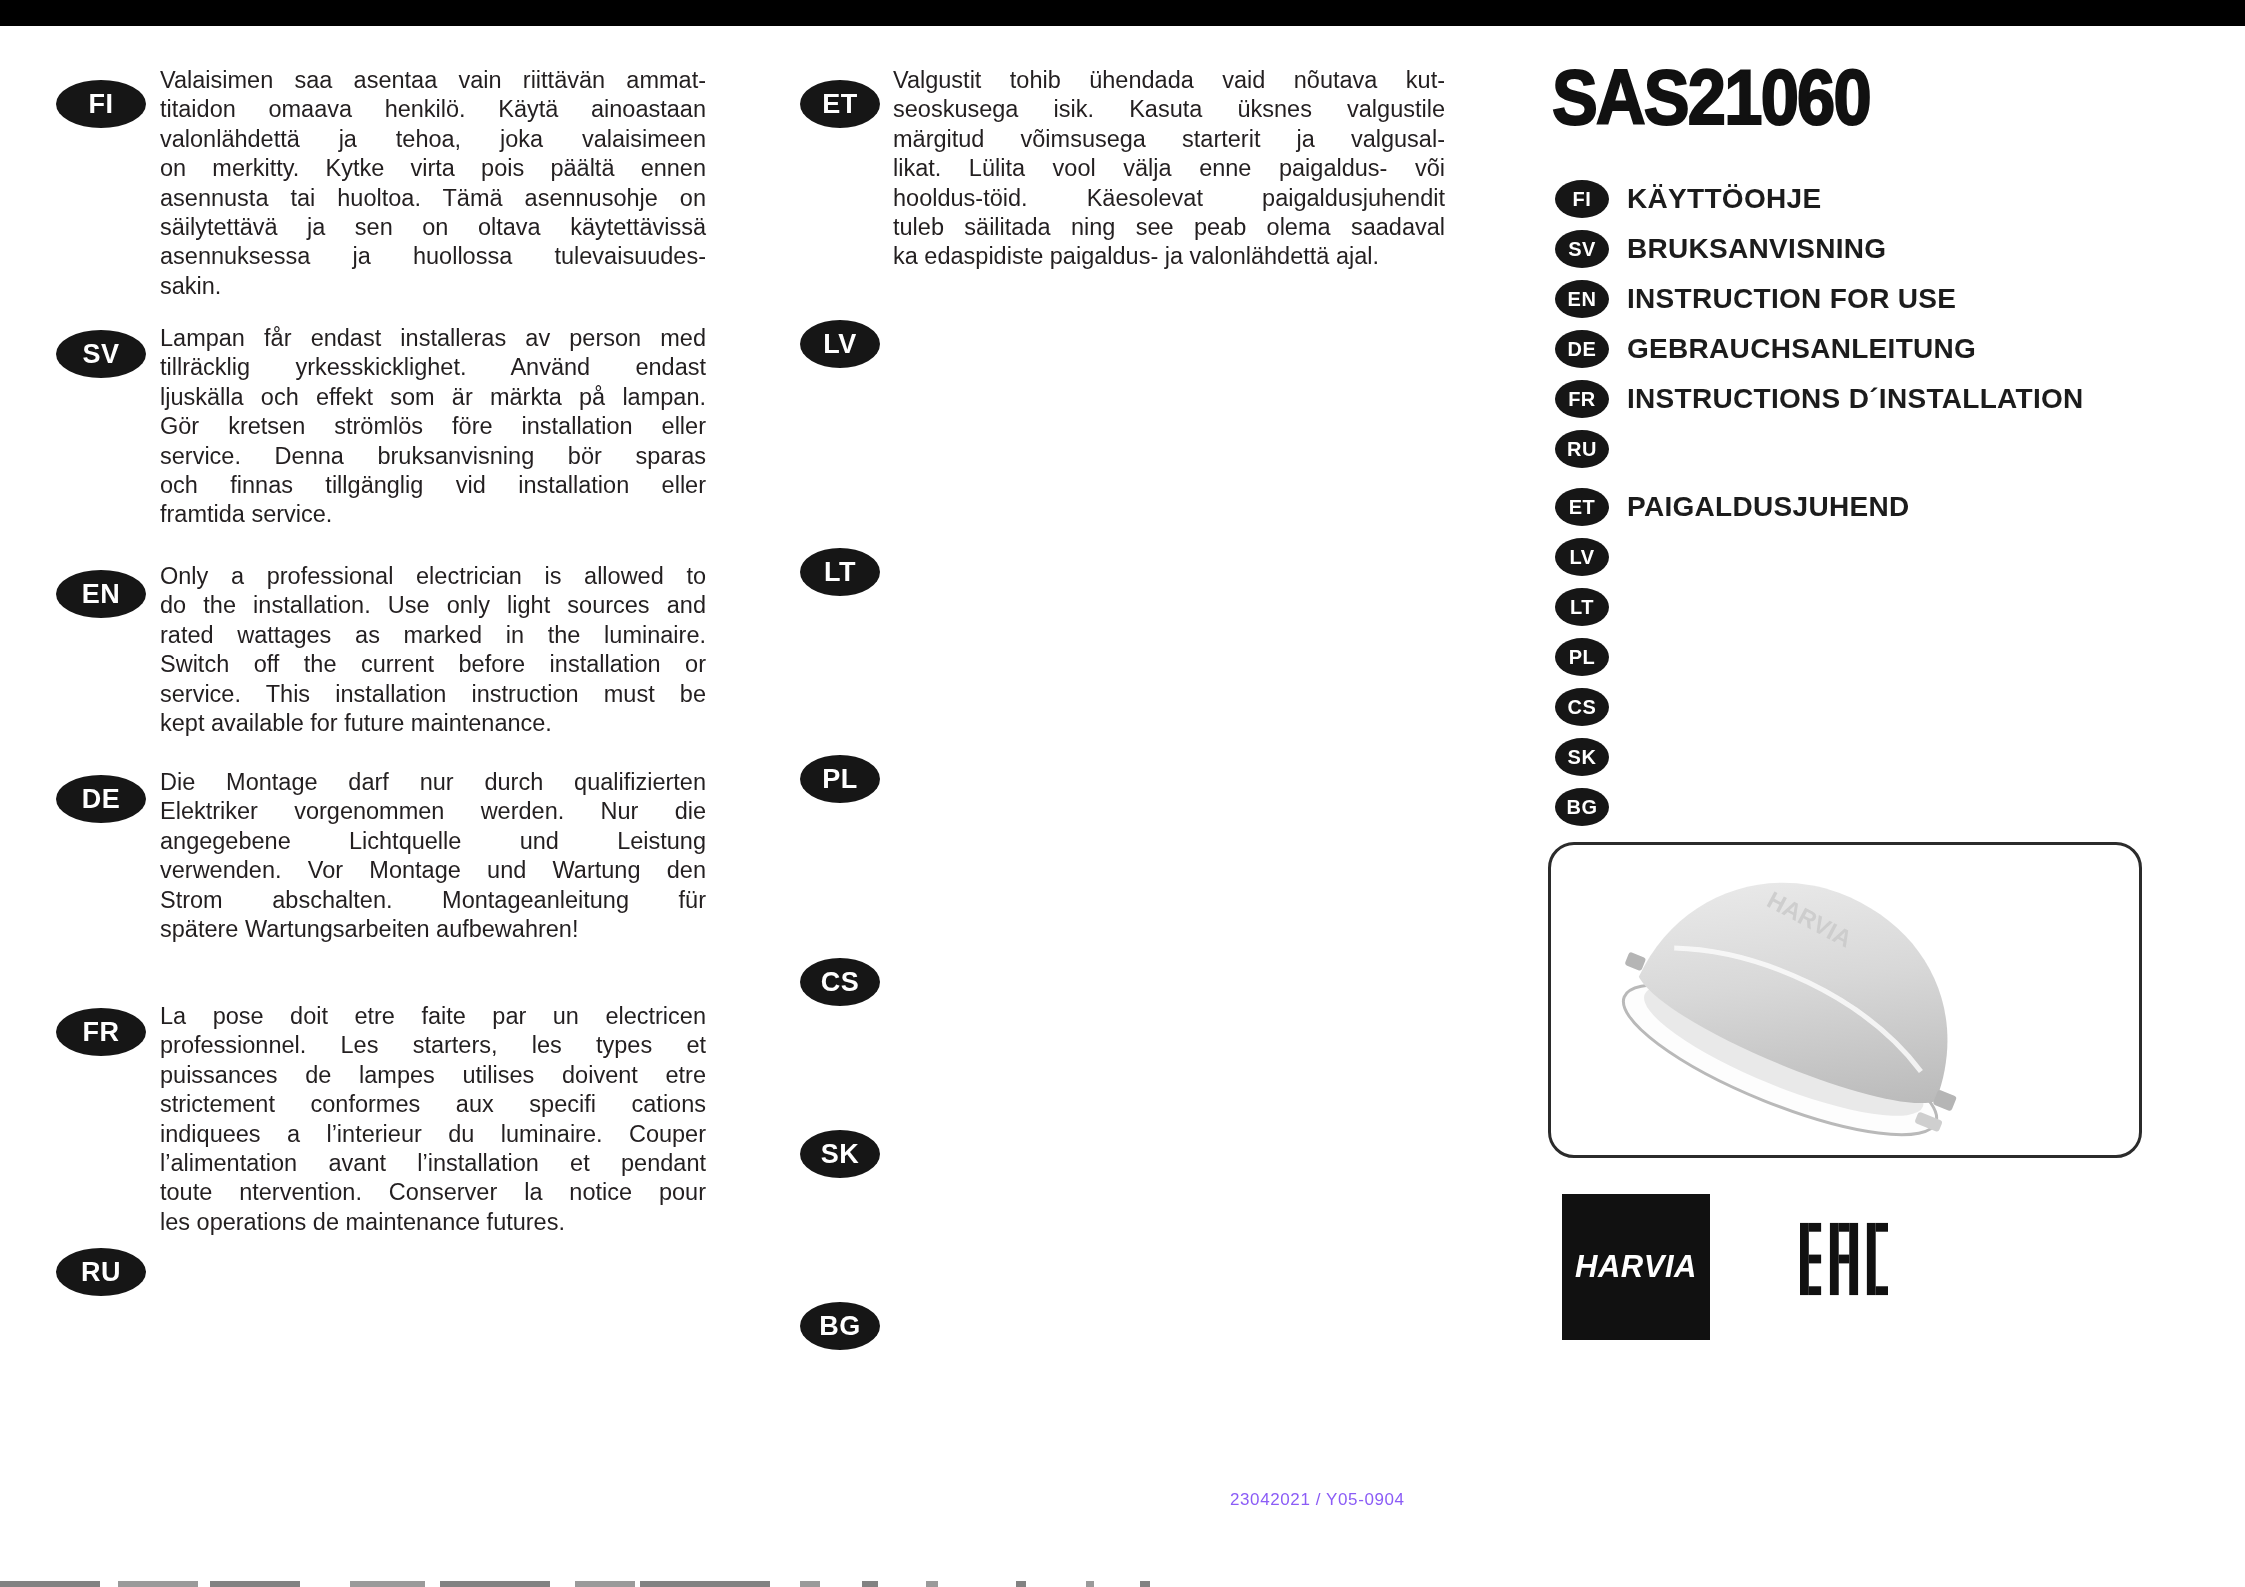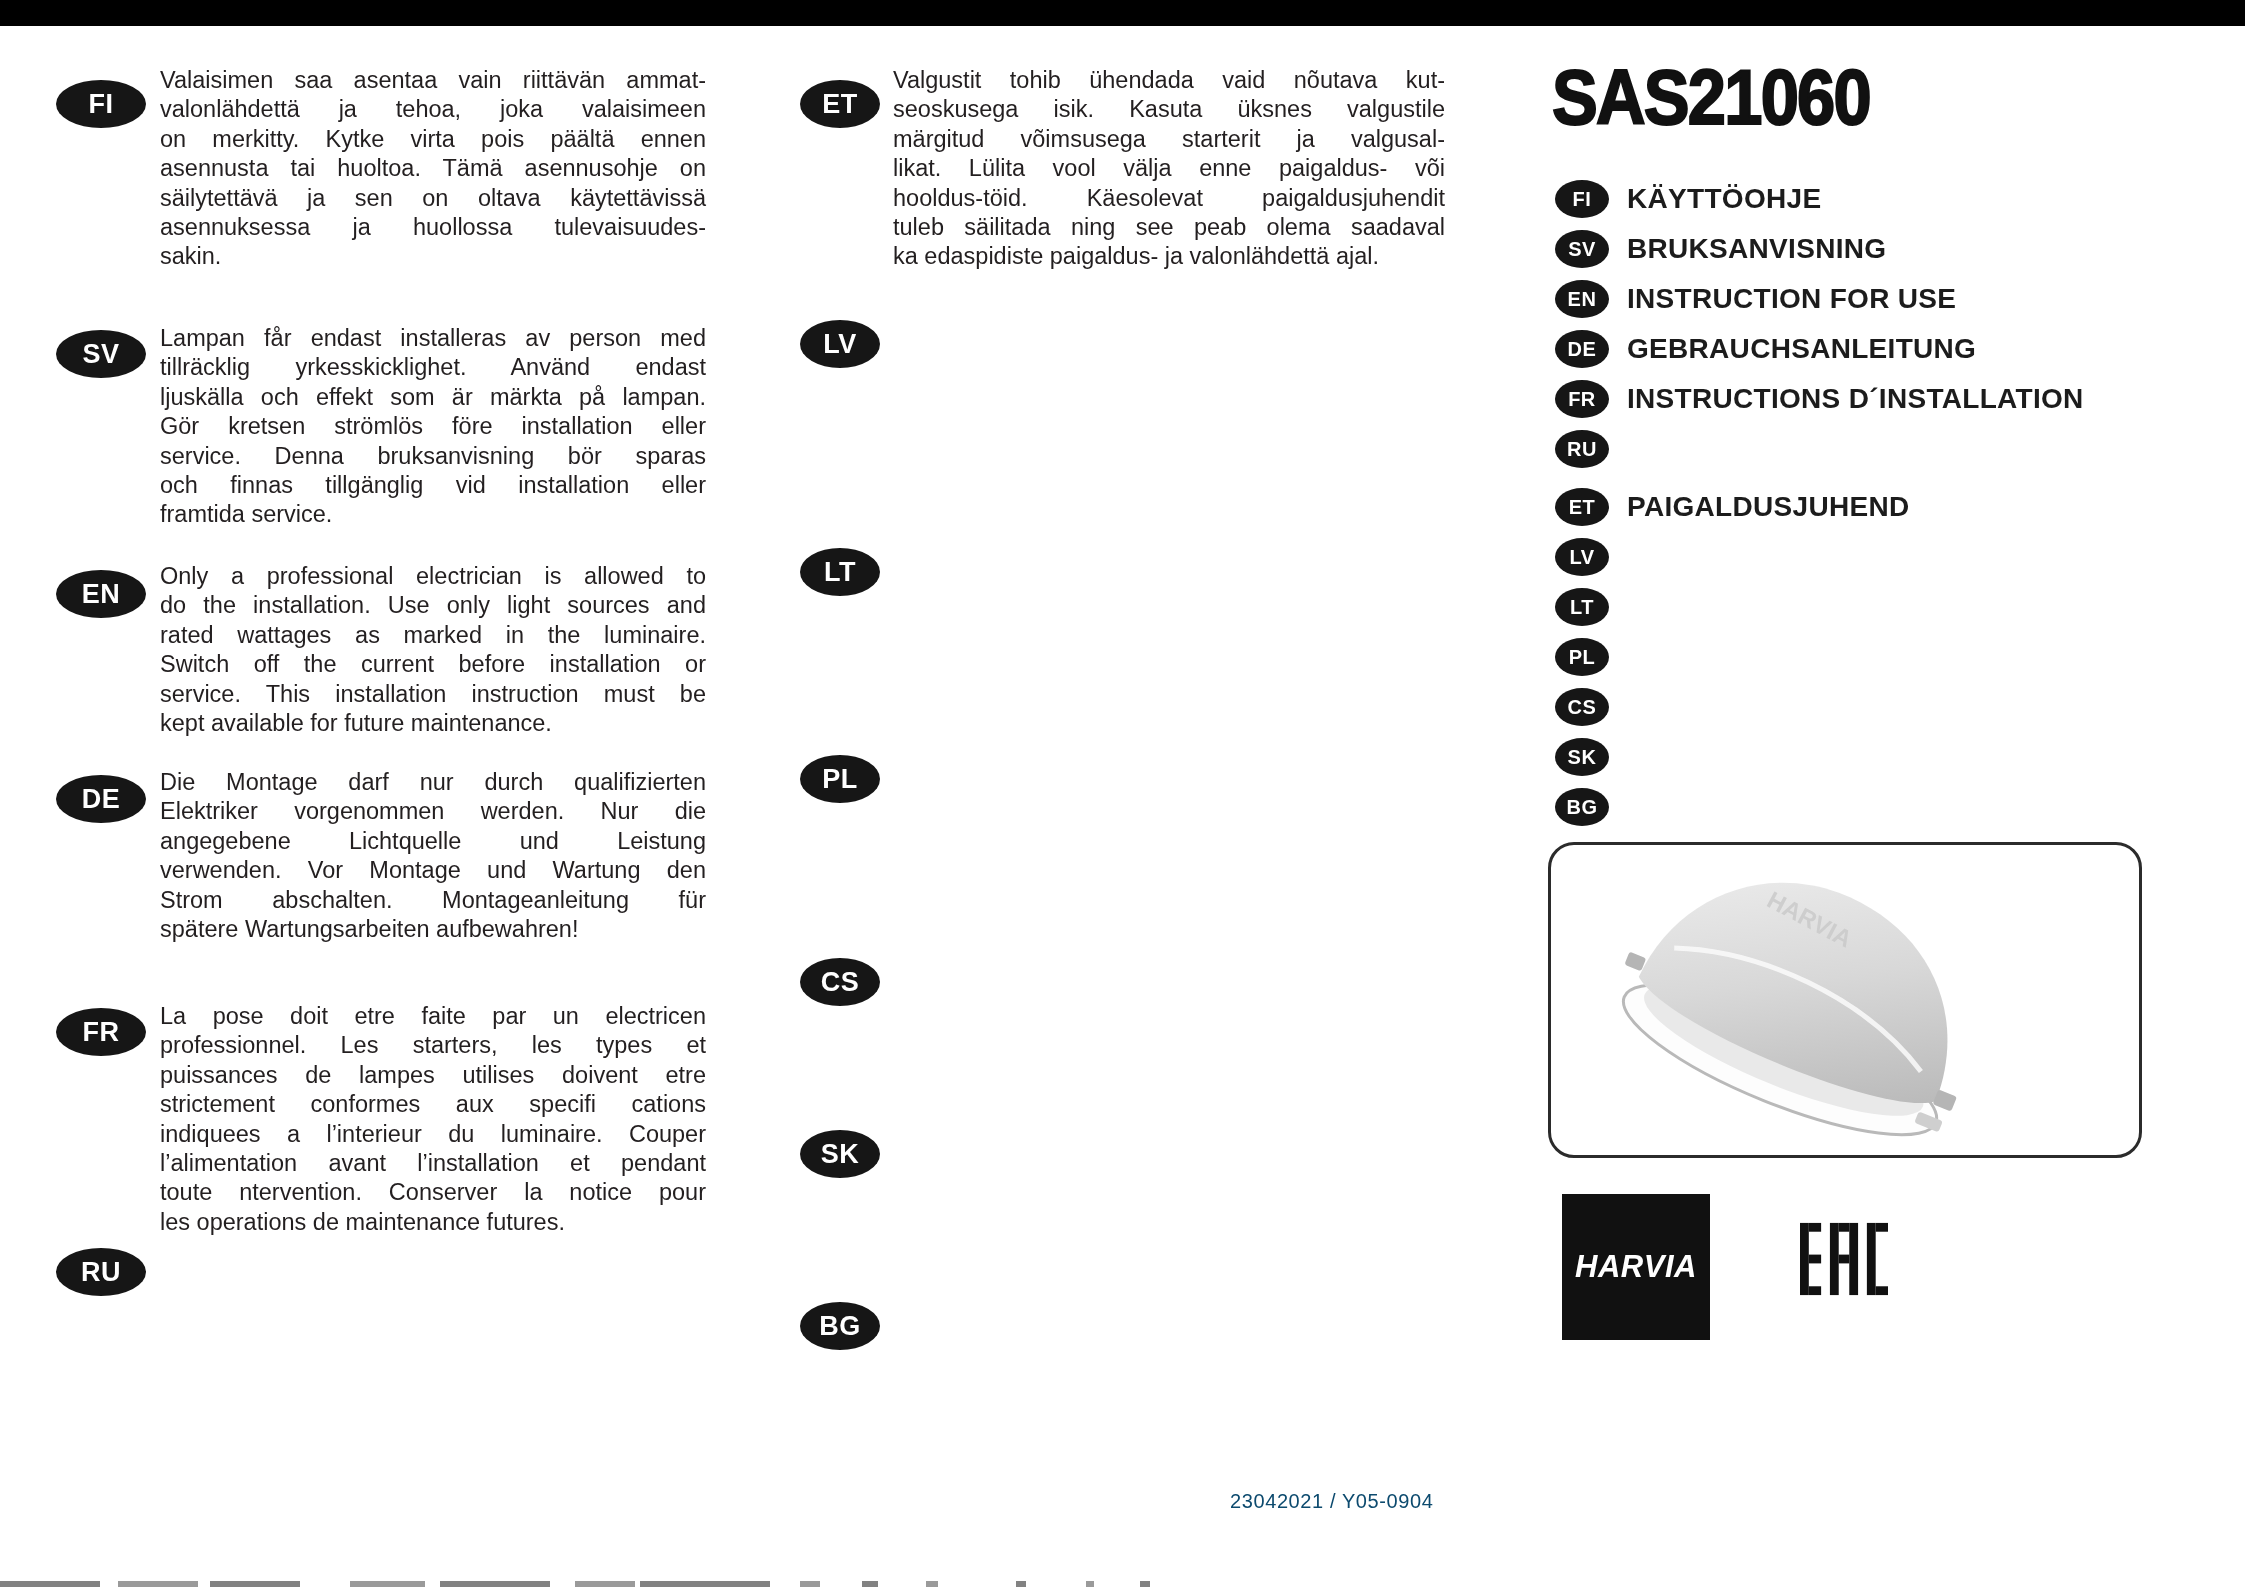--- a/index.html
+++ b/index.html
@@ -20,35 +20,36 @@
                transform:scaleX(0.88);transform-origin:left top;white-space:nowrap;}
   .lang-row{position:absolute;display:flex;align-items:center;height:38px;}
   .lang-row .lbl{margin-left:18px;font-size:28px;font-weight:bold;color:#1c1c1c;
                  letter-spacing:0.3px;white-space:nowrap;}
   .product-box{position:absolute;left:1548px;top:842px;width:594px;height:316px;
                border:3px solid #2b2b2b;border-radius:26px;box-sizing:border-box;overflow:hidden;}
   .harvia{position:absolute;left:1562px;top:1194px;width:148px;height:146px;background:#111;
           display:flex;align-items:center;justify-content:center;}
   .harvia span{color:#ffffff;font-style:italic;font-weight:bold;font-size:31px;letter-spacing:0.5px;}
   .eac{position:absolute;left:1800px;top:1218px;}
-  .doc-number{position:absolute;left:1230px;top:1490px;font-size:20px;color:#0c4a6e;
+  .doc-number{position:absolute;left:1230px;top:1490px;font-size:17px;color:#8b5cf6;
               letter-spacing:0.6px;white-space:nowrap;}
   .frag{position:absolute;height:6px;bottom:0;}
 </style>
 </head>
 <body>
 
 <div class="page">
 
   <div class="topbar"></div>
 
   <div id="columns">
       <div class="badge big" style="left: 56px; top: 80px;">FI</div>
       <div class="jpara" style="left: 160px; top: 66px; width: 546px;">
         <div class="jline">Valaisimen saa asentaa vain riittävän ammat-</div>
+        <div class="jline">titaidon omaava henkilö. Käytä ainoastaan</div>
         <div class="jline">valonlähdettä ja tehoa, joka valaisimeen</div>
         <div class="jline">on merkitty. Kytke virta pois päältä ennen</div>
         <div class="jline">asennusta tai huoltoa. Tämä asennusohje on</div>
         <div class="jline">säilytettävä ja sen on oltava käytettävissä</div>
         <div class="jline">asennuksessa ja huollossa tulevaisuudes-</div>
         <div class="jline">sakin.</div>
       </div>
       <div class="badge big" style="left: 56px; top: 330px;">SV</div>
       <div class="jpara" style="left: 160px; top: 324px; width: 546px;">
         <div class="jline">Lampan får endast installeras av person med</div>

